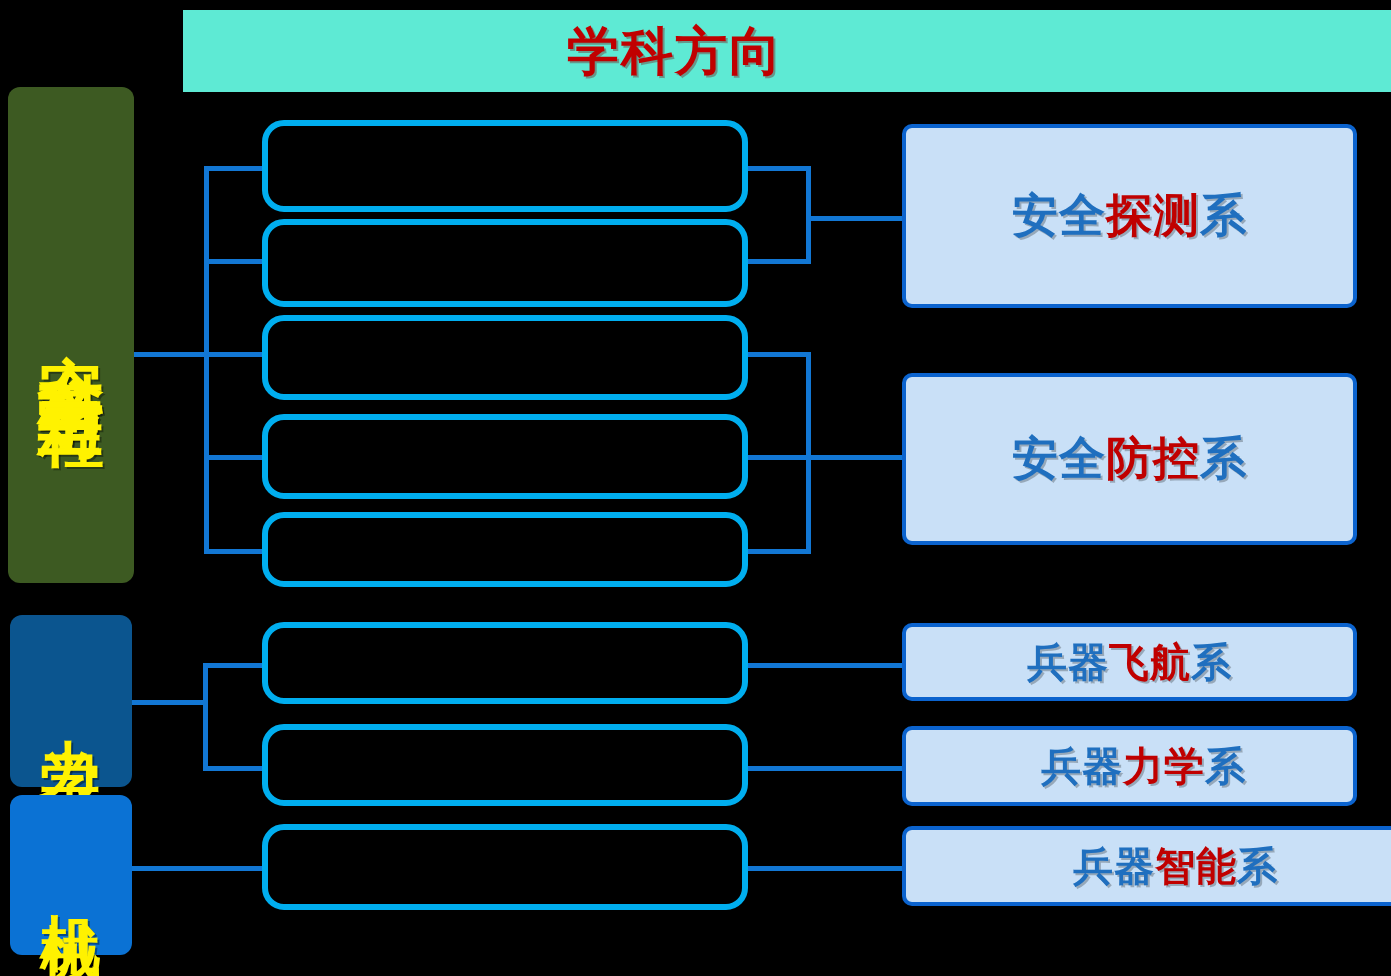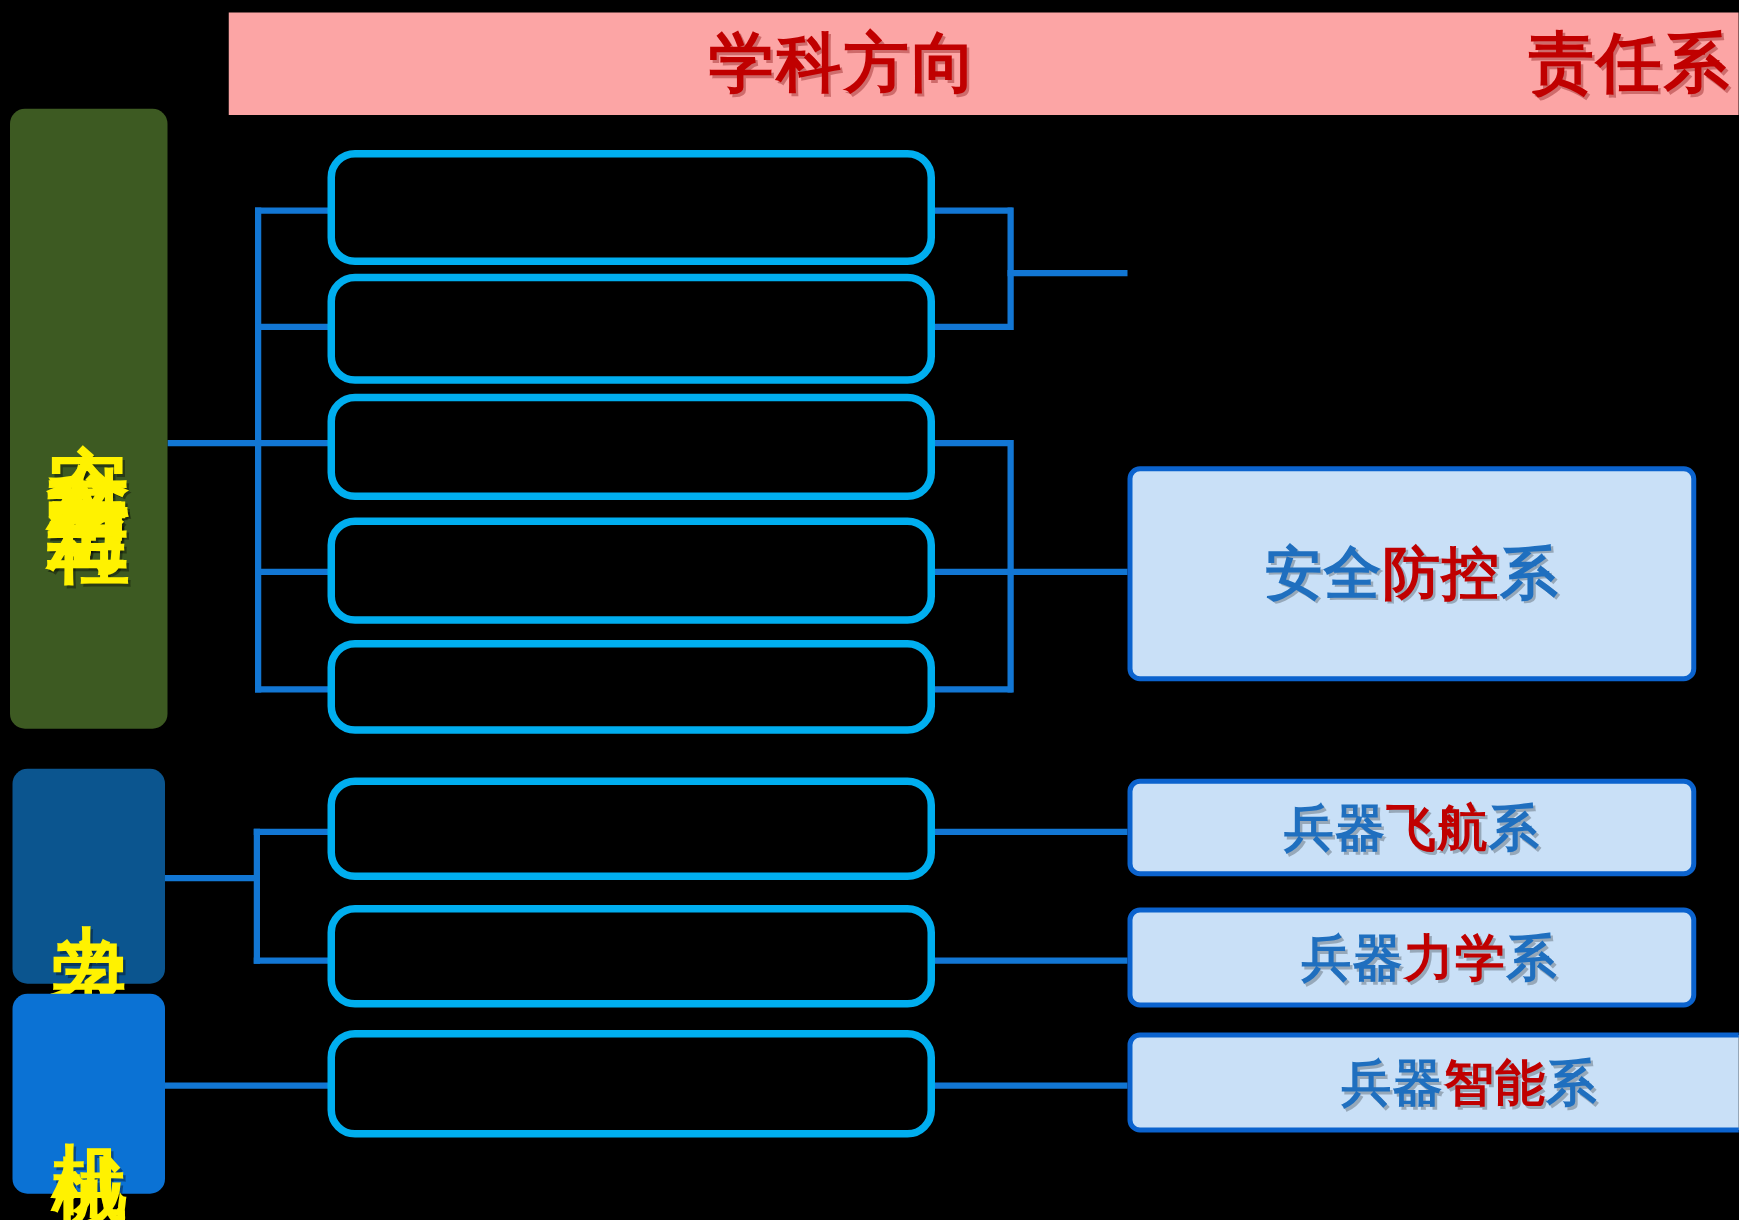--- a/index.html
+++ b/index.html
@@ -2,21 +2,21 @@
 <html><head>
 <meta charset="utf-8">
 <style>
   html,body{margin:0;padding:0;background:#000;}
   body{width:1391px;height:976px;position:relative;overflow:hidden;
        font-family:"DejaVu Sans","Liberation Sans",sans-serif;}
   .stage{position:absolute;left:0;top:0;width:1391px;height:976px;background:#000;}
 
   
   .header-bar{position:absolute;left:183px;top:10px;width:1208px;height:82px;
-              background:#fca5a5;}
+              background:#5eead4;}
   .header-title{position:absolute;top:14px;font-weight:bold;font-size:52px;
                 color:#C00000;letter-spacing:2px;line-height:54px;white-space:nowrap;
                 text-shadow:2px 2px 0 rgba(120,0,0,.35);}
   .ht-a{left:384px;}
   .ht-b{left:1040px;}
 
   
   .disc{position:absolute;border-radius:12px;display:flex;align-items:center;
         justify-content:center;color:#FFF200;font-weight:bold;
         writing-mode:vertical-rl;text-orientation:upright;
@@ -48,21 +48,20 @@
   
   .ln{position:absolute;background:#1277D4;}
 </style>
 </head>
 <body>
 
 <div class="stage">
 
   <div class="header-bar">
     <div class="header-title ht-a">学科方向</div>
-    <div class="header-title ht-b">责任系</div>
   </div>
 
   <div class="ln" style="left:134px;top:352px;width:74px;height:5px;"></div>
 
   <div class="ln" style="left:204px;top:166px;width:5px;height:388px;"></div>
 
   <div class="ln" style="left:204px;top:166px;width:60px;height:5px;"></div>
   <div class="ln" style="left:204px;top:259px;width:60px;height:5px;"></div>
   <div class="ln" style="left:204px;top:352px;width:60px;height:5px;"></div>
   <div class="ln" style="left:204px;top:455px;width:60px;height:5px;"></div>
@@ -118,20 +117,25 @@
   <div class="dir" style="top:622px;height:82px;">
     <span></span>
   </div>
   <div class="dir" style="top:724px;height:82px;">
     <span></span>
   </div>
   <div class="dir" style="top:824px;height:86px;">
     <span></span>
   </div>
 
+  <div class="dept dept-big" style="left:902px;top:124px;width:455px;height:184px;">
+    <span class="dept-label">
+      <span class="c-blue">安全</span><span class="c-red">探测</span><span class="c-blue">系</span>
+    </span>
+  </div>
 
   <div class="dept dept-big" style="left:902px;top:373px;width:455px;height:172px;">
     <span class="dept-label">
       <span class="c-blue">安全</span><span class="c-red">防控</span><span class="c-blue">系</span>
     </span>
   </div>
 
   <div class="dept dept-small" style="left:902px;top:623px;width:455px;height:78px;">
     <span class="dept-label">
       <span class="c-blue">兵器</span><span class="c-red">飞航</span><span class="c-blue">系</span>

